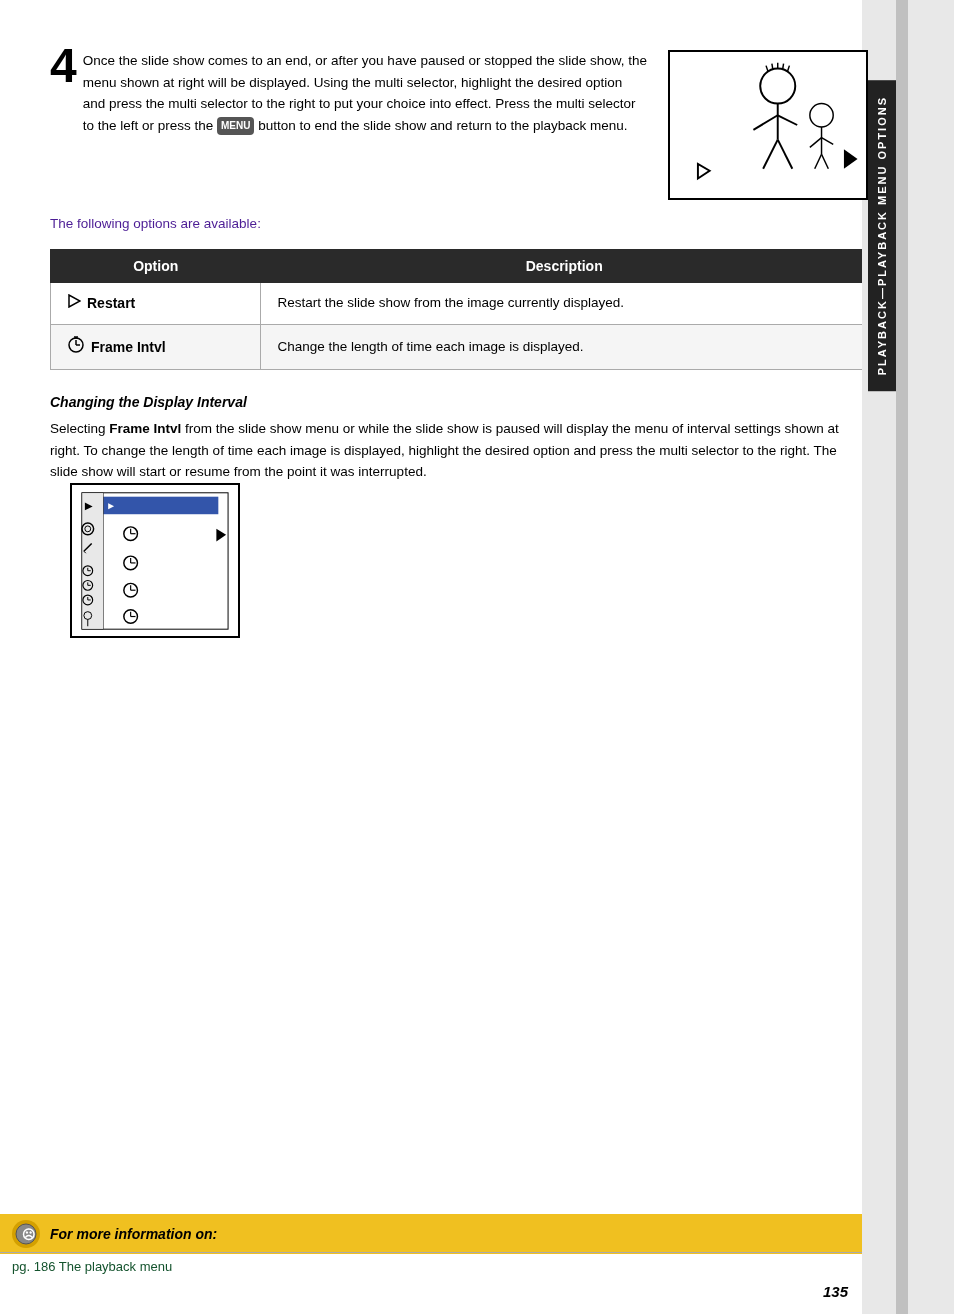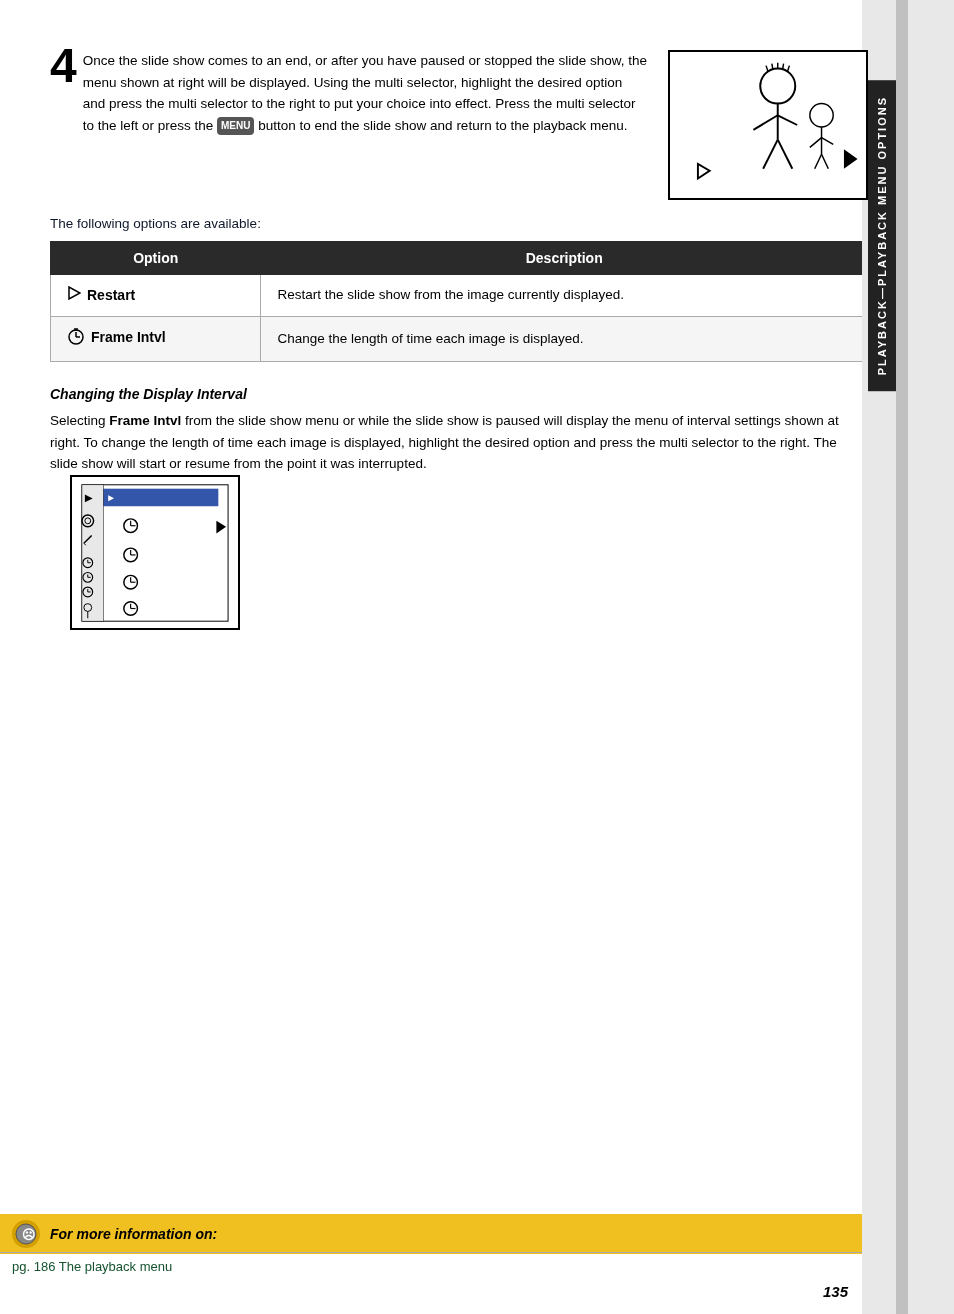--- a/index.html
+++ b/index.html
@@ -115,22 +115,22 @@
       border-radius: 4px;
       font-size: 10px;
       font-weight: bold;
       padding: 1px 4px;
       vertical-align: middle;
       font-family: Arial, sans-serif;
     }
 
     .options-intro {
       font-size: 13.5px;
-      margin-bottom: 10px;
-      color: #0f172a;
+      margin-bottom: 18px;
+      color: #4c1d95;
     }
 
     
     .options-table {
       width: 100%;
       border-collapse: collapse;
       margin-bottom: 24px;
     }
 
     .options-table th {
@@ -156,21 +156,21 @@
     }
 
     .options-table tr:nth-child(odd) td {
       background: #ffffff;
     }
 
     .option-name {
       font-weight: bold;
       font-size: 14px;
       display: flex;
-      align-items: flex-start;
+      align-items: center;
       gap: 6px;
     }
 
     
     .section-heading {
       font-size: 14px;
       font-style: italic;
       font-weight: bold;
       margin-bottom: 8px;
       color: #000;

